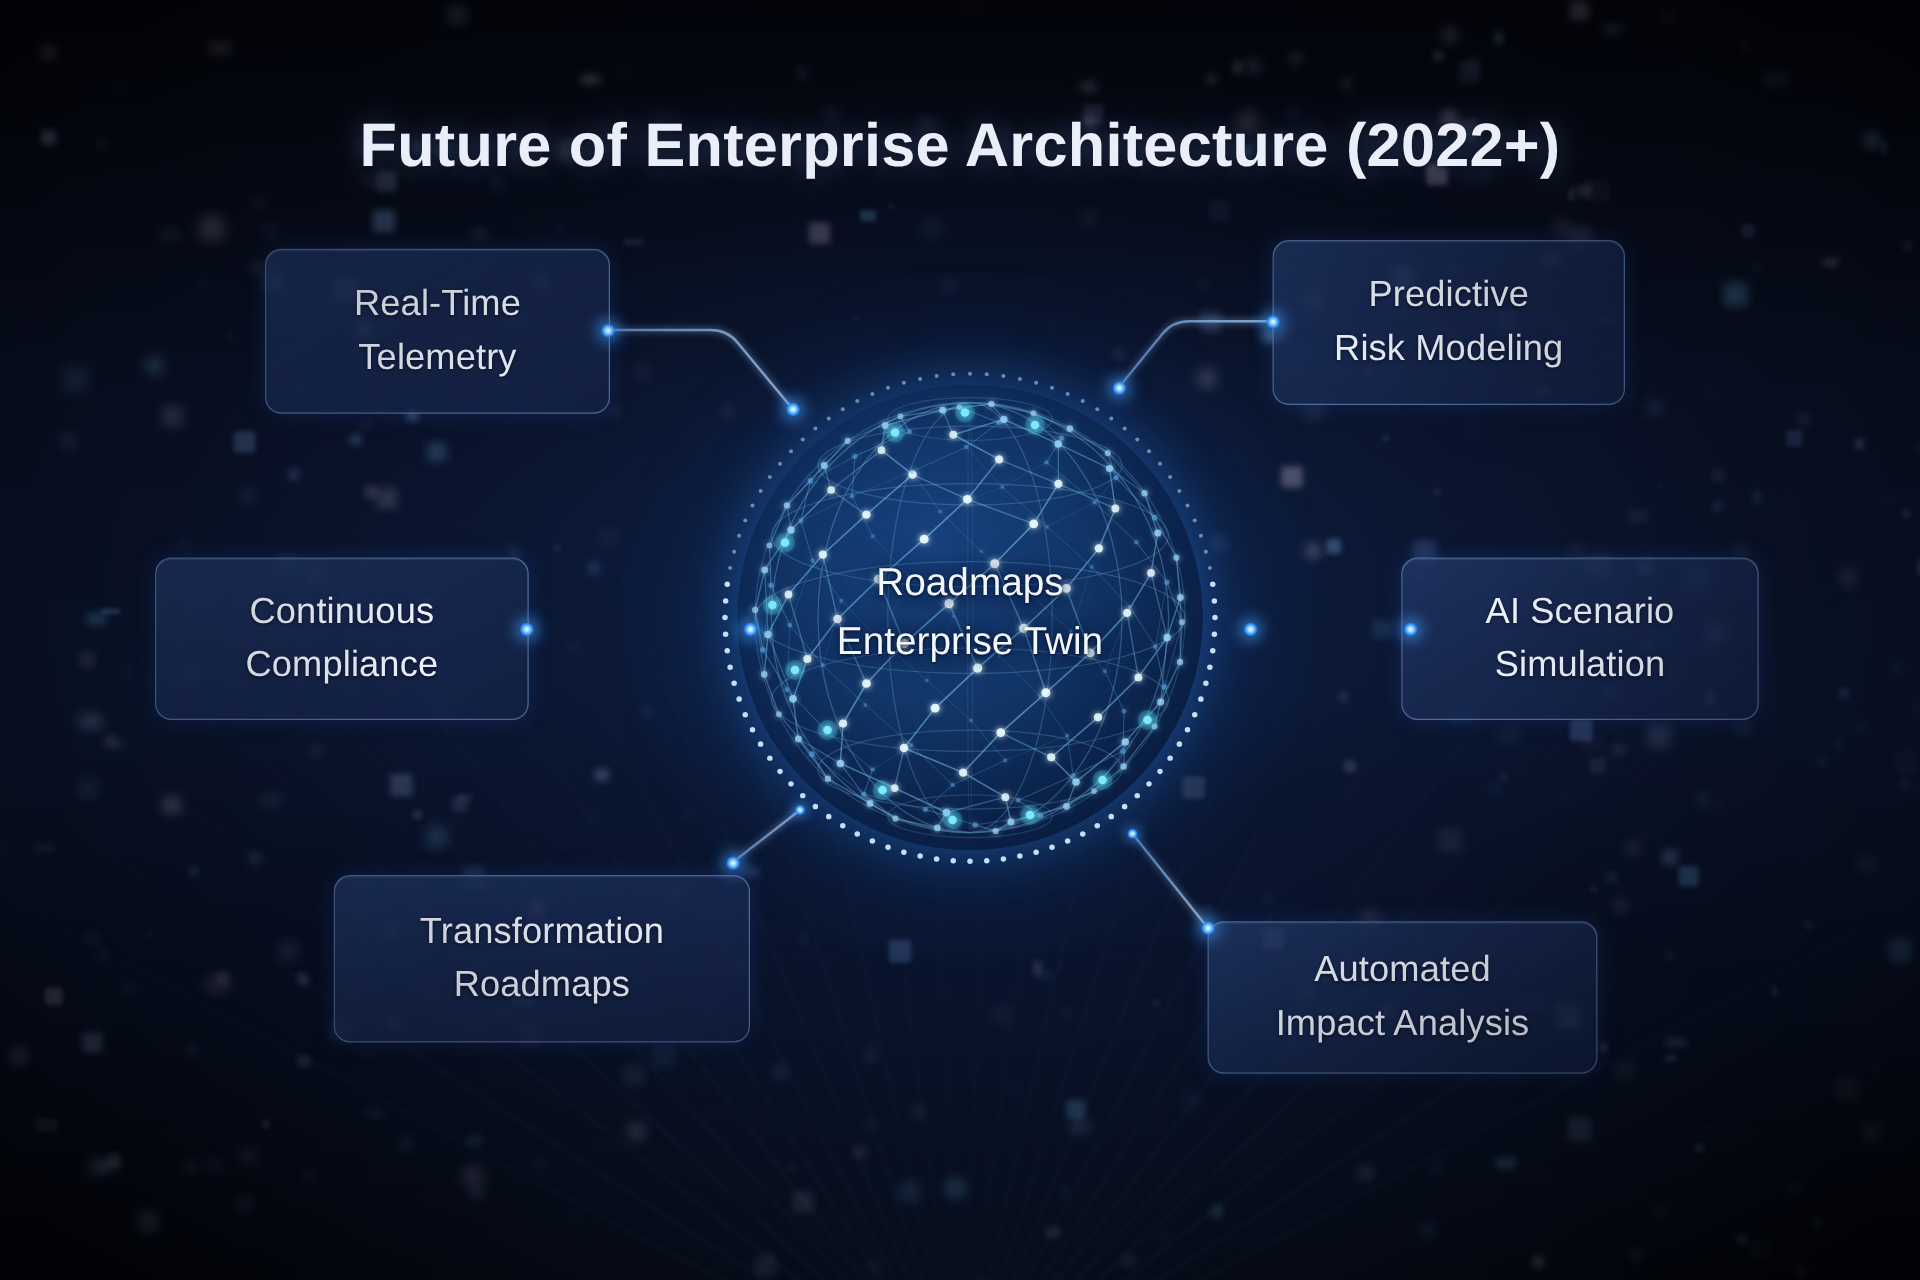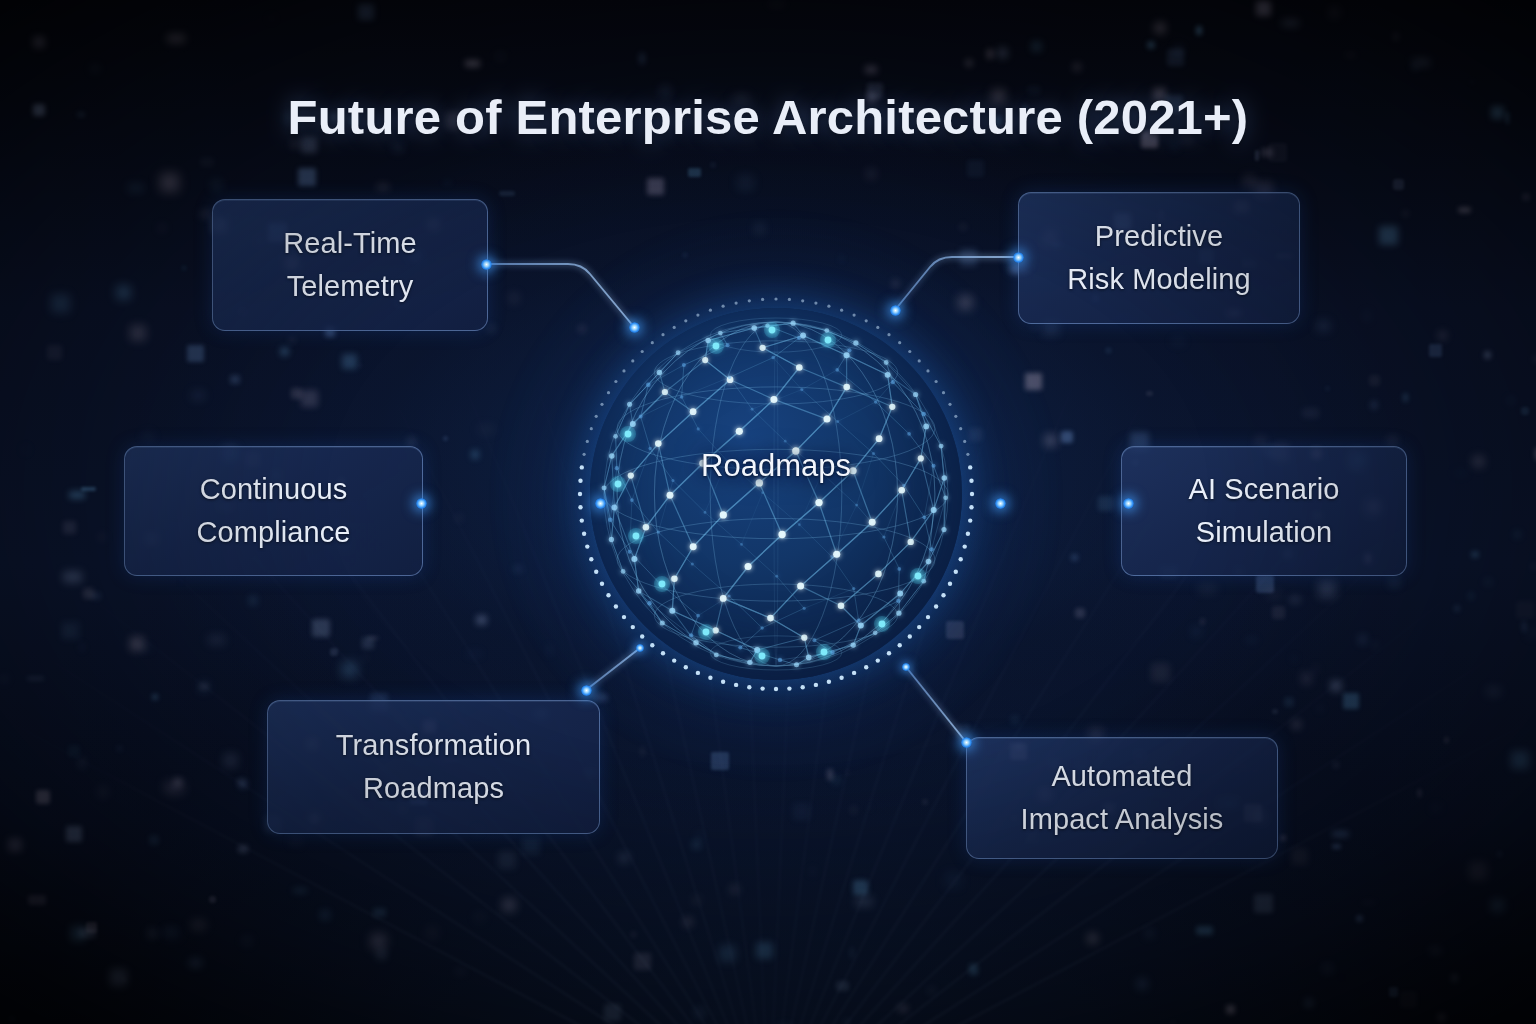--- a/index.html
+++ b/index.html
@@ -1235,20 +1235,21 @@
           <circle cx="150" cy="62" r="3.4" fill="#8ff3ff" opacity="0.95"></circle>
           <circle cx="150" cy="62" r="8" fill="#4fd8f5" opacity="0.22"></circle>
           <circle cx="206" cy="46" r="3.4" fill="#8ff3ff" opacity="0.95"></circle>
           <circle cx="206" cy="46" r="8" fill="#4fd8f5" opacity="0.22"></circle>
           <circle cx="262" cy="56" r="3.4" fill="#8ff3ff" opacity="0.95"></circle>
           <circle cx="262" cy="56" r="8" fill="#4fd8f5" opacity="0.22"></circle>
         </g>
     </svg>
     <div id="center-label">
       <div>Roadmaps</div>
+      <div>Enterprise Twin</div>
     </div>
   </div>
 
   <div class="node-box" style="left:212px; top:199px; width:274px; height:130px;">
     <div>
       <div>Real-Time</div>
       <div>Telemetry</div>
     </div>
   </div>
 
@@ -1295,14 +1296,14 @@
   <div class="dot" style="left:600px; top:503px;"></div>
   <div class="dot" style="left:1128px; top:503px;"></div>
   <div class="dot" style="left:1000px; top:503px;"></div>
   <div class="dot" style="left:586px; top:690px;"></div>
   <div class="dot sm" style="left:640px; top:648px;"></div>
   <div class="dot" style="left:966px; top:742px;"></div>
   <div class="dot sm" style="left:906px; top:667px;"></div>
 
   <div class="vignette"></div>
 
-  <h1 id="title">Future of Enterprise Architecture (2021+)</h1>
+  <h1 id="title">Future of Enterprise Architecture (2022+)</h1>
 </div>
 
 </body></html>

